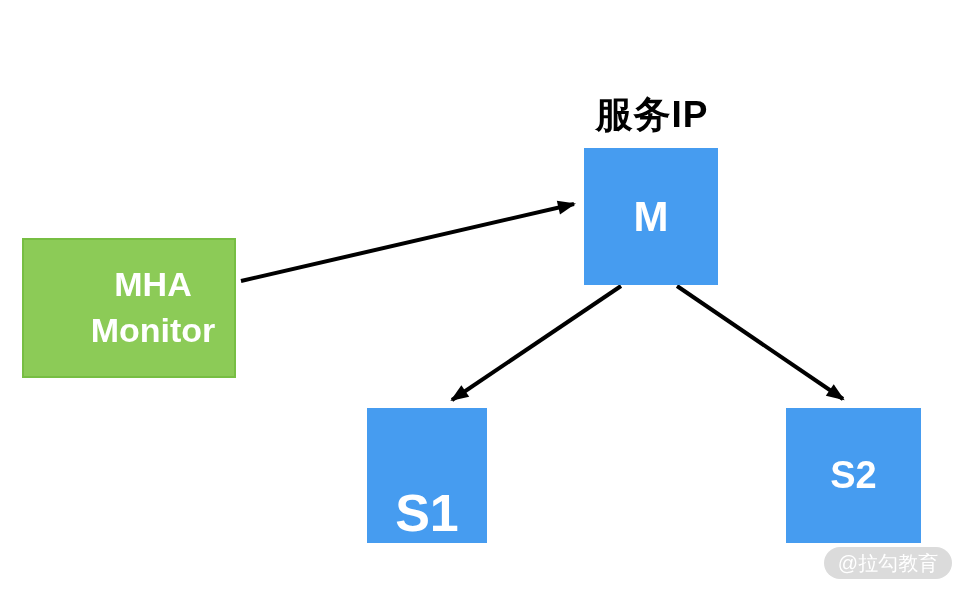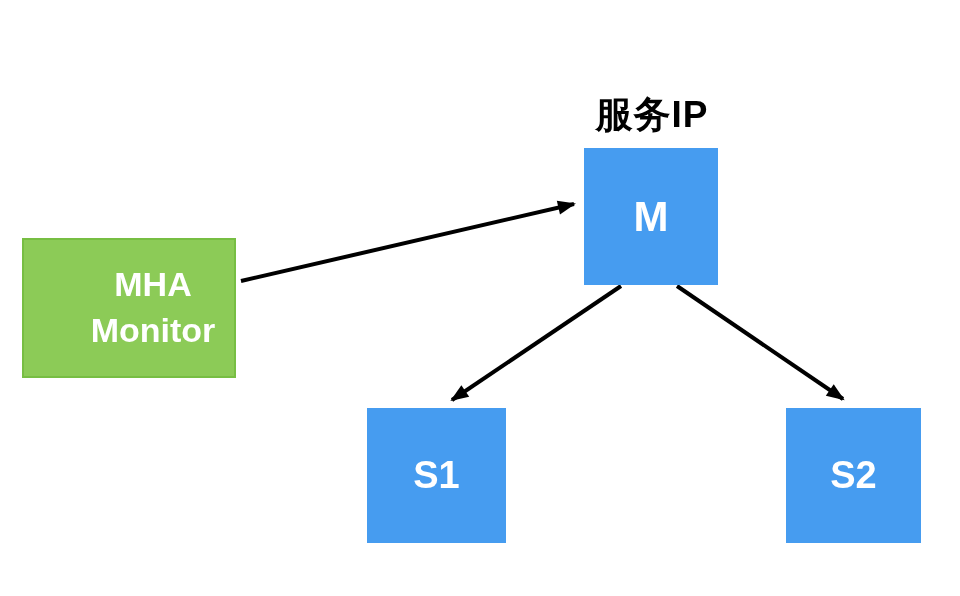--- a/index.html
+++ b/index.html
@@ -15,21 +15,21 @@
   *{margin:0;padding:0;box-sizing:border-box;}
   html,body{width:960px;height:596px;background:#ffffff;overflow:hidden;
     font-family:"Liberation Sans","DejaVu Sans",sans-serif;}
   .canvas{position:relative;width:960px;height:596px;background:#ffffff;margin-left:16px;}
   .arrow-layer{position:absolute;left:0;top:0;width:960px;height:596px;pointer-events:none;}
   .node{position:absolute;display:flex;align-items:center;justify-content:center;
     color:var(--node-label);font-weight:bold;text-align:center;}
   .node.blue{background:var(--node-blue);}
   .node.green{background:var(--node-green);border:2px solid var(--green-border);}
   .node-master{left:568px;top:148px;width:134px;height:137px;font-size:42px;}
-  .node-s1{left:351px;top:408px;width:139px;height:135px;font-size:38px;}
+  .node-s1{left:351px;top:408px;width:120px;height:135px;font-size:52px;align-items:flex-end;}
   .node-s2{left:770px;top:408px;width:135px;height:135px;font-size:38px;}
   .node-monitor{left:6px;top:238px;width:214px;height:140px;font-size:34px;line-height:1.35;padding-left:48px;}
   .node-monitor .lbl{width:170px;}
   .title{position:absolute;left:536px;top:90px;width:200px;text-align:center;
     font-size:37px;font-weight:bold;color:var(--title-color);letter-spacing:1px;}
   .watermark{position:absolute;left:808px;top:547px;width:128px;height:32px;
     background:var(--watermark-bg);border-radius:16px;display:flex;align-items:center;
     justify-content:center;color:var(--watermark-text);font-size:20px;opacity:0.92;}
 </style>
 </head>
@@ -59,14 +59,15 @@
   </div>
 
   <div class="node blue node-s1">
     <div class="lbl">S1</div>
   </div>
 
   <div class="node blue node-s2">
     <div class="lbl">S2</div>
   </div>
 
+  <div class="watermark">@拉勾教育</div>
 
 </div>
 
 </body></html>

